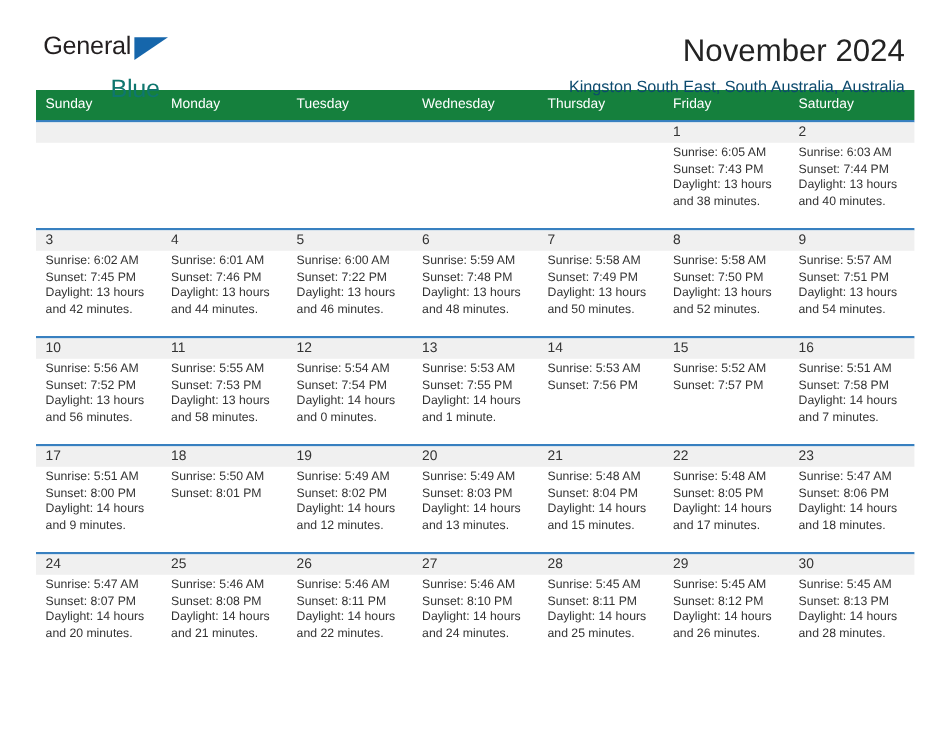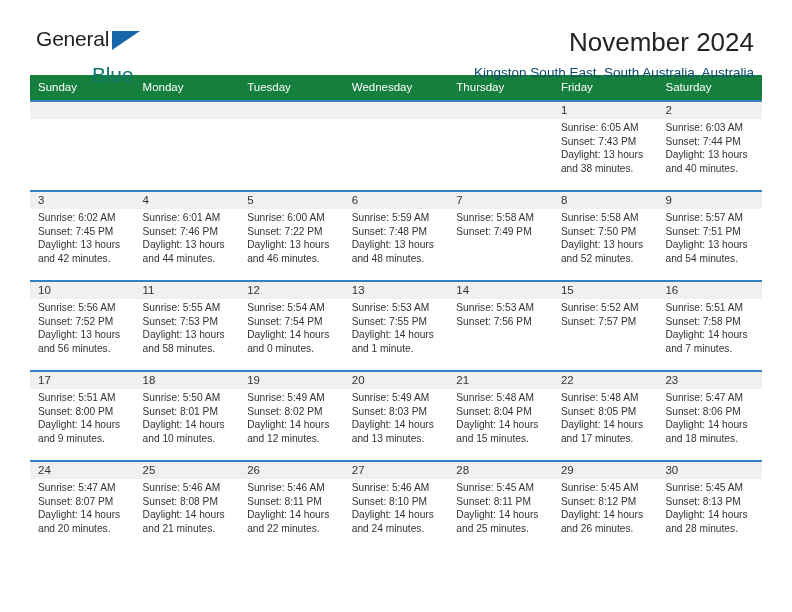--- a/index.html
+++ b/index.html
@@ -237,20 +237,21 @@
               <div>Sunrise: 5:59 AM</div>
               <div>Sunset: 7:48 PM</div>
               <div>Daylight: 13 hours and 48 minutes.</div>
             </div>
           </div>
           <div class="day">
             <div class="day-num">7</div>
             <div class="day-info">
               <div>Sunrise: 5:58 AM</div>
               <div>Sunset: 7:49 PM</div>
+              <div>Daylight: 13 hours and 50 minutes.</div>
             </div>
           </div>
           <div class="day">
             <div class="day-num">8</div>
             <div class="day-info">
               <div>Sunrise: 5:58 AM</div>
               <div>Sunset: 7:50 PM</div>
               <div>Daylight: 13 hours and 52 minutes.</div>
             </div>
           </div>
@@ -328,21 +329,20 @@
               <div>Sunrise: 5:51 AM</div>
               <div>Sunset: 8:00 PM</div>
               <div>Daylight: 14 hours and 9 minutes.</div>
             </div>
           </div>
           <div class="day">
             <div class="day-num">18</div>
             <div class="day-info">
               <div>Sunrise: 5:50 AM</div>
               <div>Sunset: 8:01 PM</div>
-              <div>Daylight: 14 hours and 10 minutes.</div>
             </div>
           </div>
           <div class="day">
             <div class="day-num">19</div>
             <div class="day-info">
               <div>Sunrise: 5:49 AM</div>
               <div>Sunset: 8:02 PM</div>
               <div>Daylight: 14 hours and 12 minutes.</div>
             </div>
           </div>

